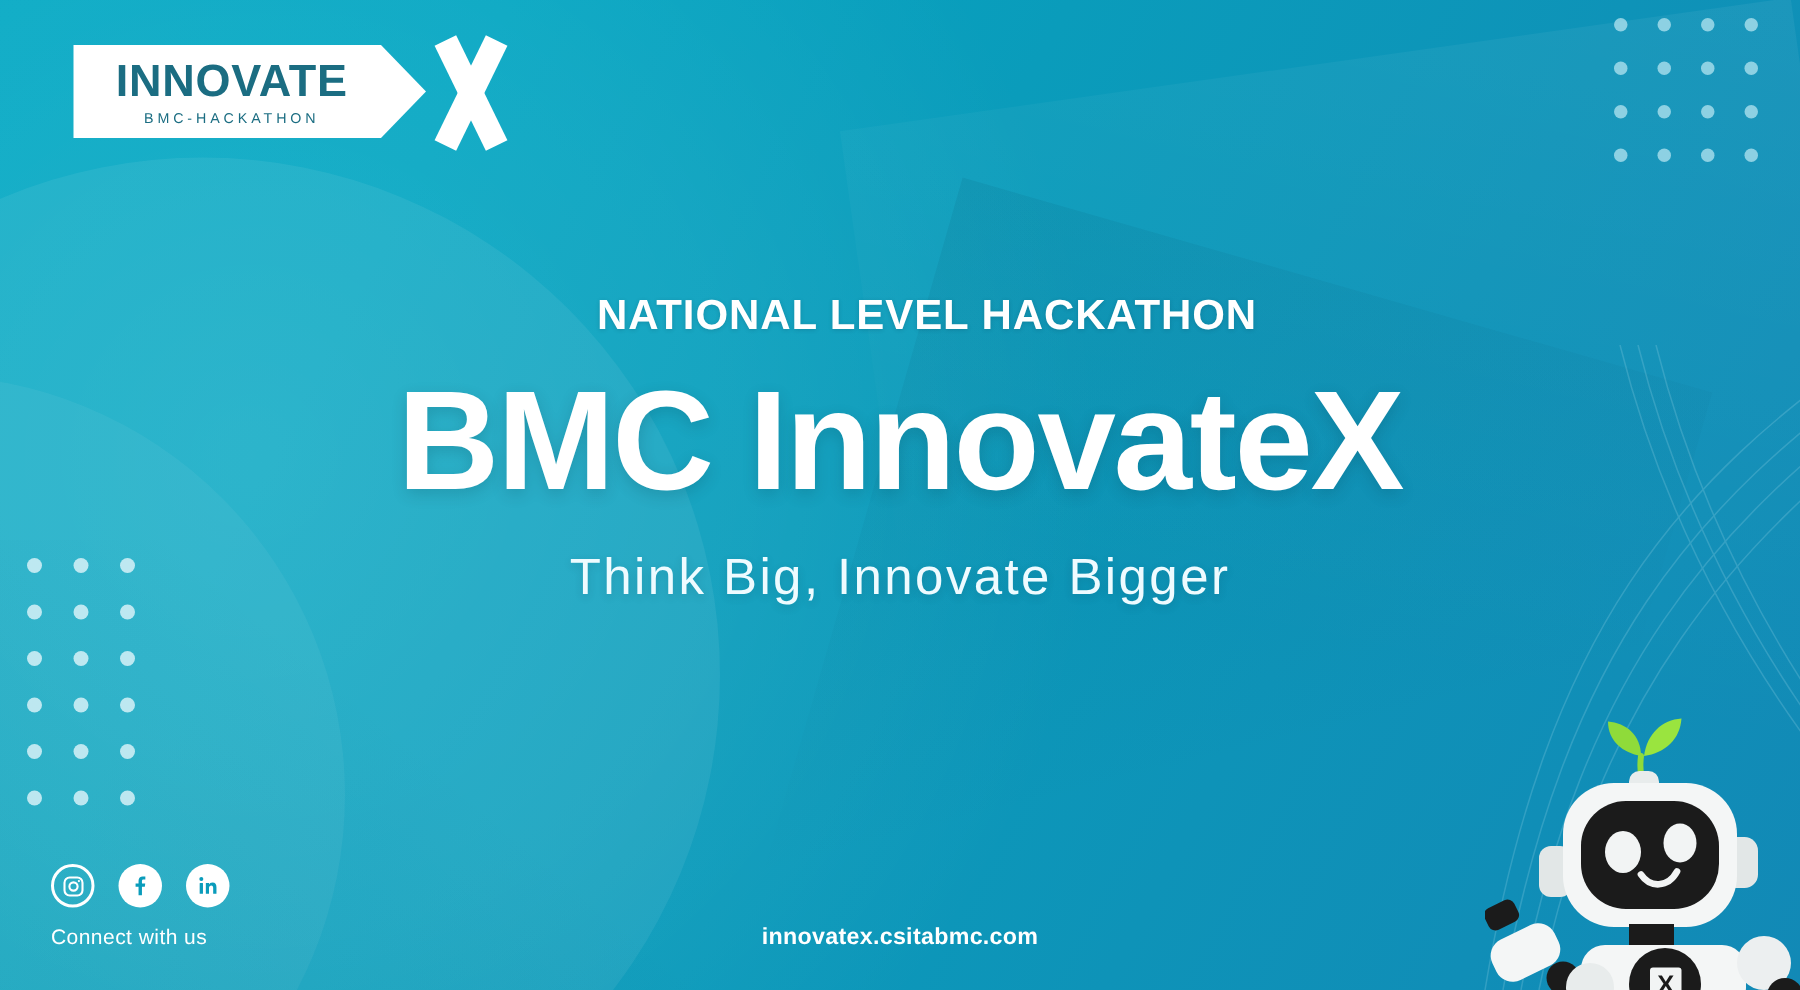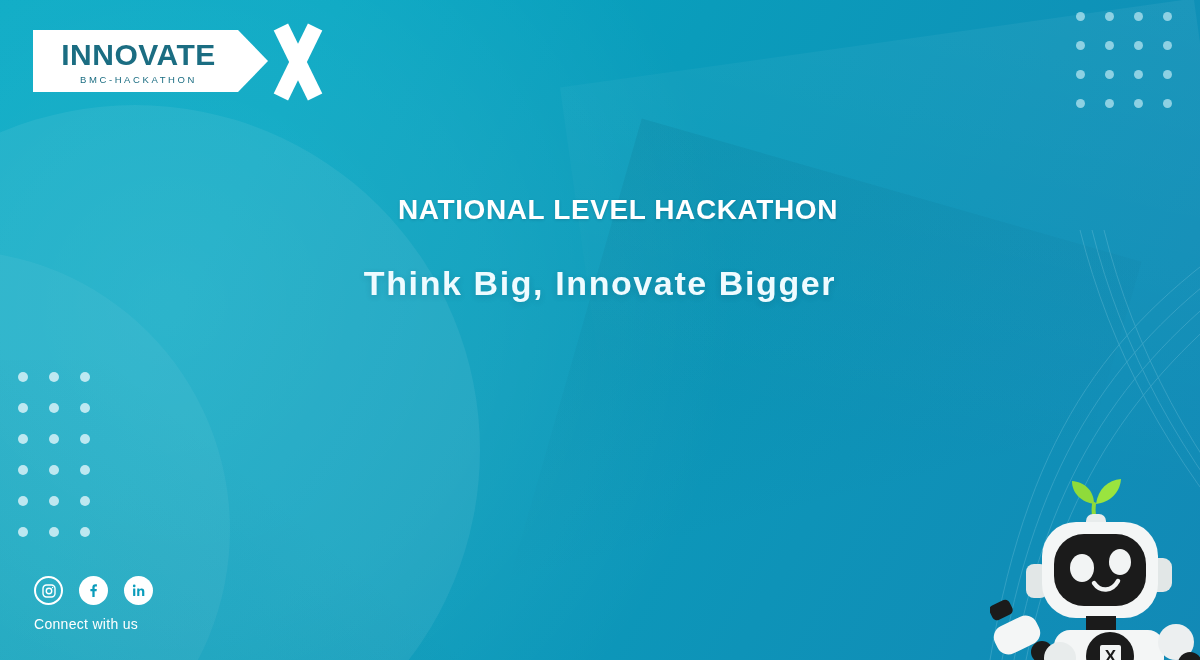--- a/index.html
+++ b/index.html
@@ -46,20 +46,21 @@
   .dots-tr span{width:9px;height:9px;background:rgba(180,228,240,.75);}
   .dots-l{left:18px;top:372px;grid-template-columns:repeat(3,1fr);gap:21px;}
   .dots-l span{width:10px;height:10px;background:rgba(225,245,250,.80);}
 
   
   .logo{position:absolute;left:33px;top:30px;height:62px;display:flex;align-items:stretch;}
   .logo-plate{
     position:relative;background:#ffffff;height:62px;width:205px;
     display:flex;flex-direction:column;align-items:center;justify-content:center;
     padding-left:6px;
+    margin-left:16px;
   }
   .logo-plate:after{
     content:"";position:absolute;right:-30px;top:0;width:0;height:0;
     border-top:31px solid transparent;border-bottom:31px solid transparent;
     border-left:30px solid #ffffff;
   }
   .logo-word{
     color:#1b6d82;font-weight:bold;font-size:30px;letter-spacing:.5px;line-height:1;
     margin-top:2px;
   }
@@ -79,22 +80,22 @@
   .kicker{
     color:#ffffff;font-weight:bold;font-size:28px;letter-spacing:.6px;line-height:1;
     text-shadow:0 1px 3px rgba(0,40,55,.18);
     padding-left:36px;
   }
   .title{
     color:#ffffff;font-weight:bold;font-size:94px;line-height:1.02;letter-spacing:-1.5px;
     margin-top:22px;text-shadow:0 3px 10px rgba(0,40,55,.17);
   }
   .tagline{
-    color:#eefbff;font-weight:bold;font-size:34px;letter-spacing:1.6px;line-height:1;
-    margin-top:42px;text-shadow:0 2px 6px rgba(0,40,55,.15);
+    color:#eefbff;font-weight:normal;font-size:34px;letter-spacing:1.6px;line-height:1;
+    margin-top:26px;text-shadow:0 2px 6px rgba(0,40,55,.15);
   }
 
   
   .social{position:absolute;left:34px;bottom:28px;}
   .social-row{display:flex;gap:16px;align-items:center;}
   .s-ico{
     width:29px;height:29px;border-radius:50%;display:flex;align-items:center;justify-content:center;
   }
   .s-ico.filled{background:#ffffff;}
   .s-ico.outline{border:2.4px solid #ffffff;}
@@ -177,20 +178,21 @@
       <div class="logo-sub">BMC-HACKATHON</div>
     </div>
     <div class="logo-x">
       <i></i>
         <i></i>
     </div>
   </div>
 
   <div class="center">
     <div class="kicker">NATIONAL LEVEL HACKATHON</div>
+    <div class="title">BMC InnovateX</div>
     <div class="tagline">Think Big, Innovate Bigger</div>
   </div>
 
   <div class="social">
     <div class="social-row">
 
       <div class="s-ico outline">
         <svg width="16" height="16" viewBox="0 0 24 24" fill="none" stroke="#ffffff" stroke-width="2.1">
           <rect x="3" y="3" width="18" height="18" rx="5.2"></rect>
           <circle cx="12" cy="12" r="4.1"></circle>
@@ -211,20 +213,21 @@
             <circle cx="5.95" cy="5.6" r="1.9"></circle>
             <path d="M10.2 9.3h3v1.5c.5-.9 1.6-1.8 3.3-1.8 2.6 0 3.7 1.6 3.7 4.3v6.3h-3.1v-5.6c0-1.4-.5-2.3-1.8-2.3-1.1 0-1.7.7-2 1.5-.1.2-.1.6-.1.9v5.5h-3z"></path>
           </g>
         </svg>
       </div>
 
     </div>
     <div class="connect">Connect with us</div>
   </div>
 
+  <div class="url">innovatex.csitabmc.com</div>
 
   <svg class="robot" viewBox="0 0 216 216">
 
     <g>
       <path d="M104 52 C104 38 94 30 82 29 C82 42 92 50 104 52 Z" fill="#8fdb3a"></path>
       <path d="M106 52 C108 37 118 28 131 27 C130 41 120 50 106 52 Z" fill="#9ae43f"></path>
       <path d="M104 52 C103 60 104 66 106 70" stroke="#8fdb3a" stroke-width="4" fill="none" stroke-linecap="round"></path>
     </g>
 
     <rect x="96" y="62" width="20" height="16" rx="7" fill="#e8ecec"></rect>

